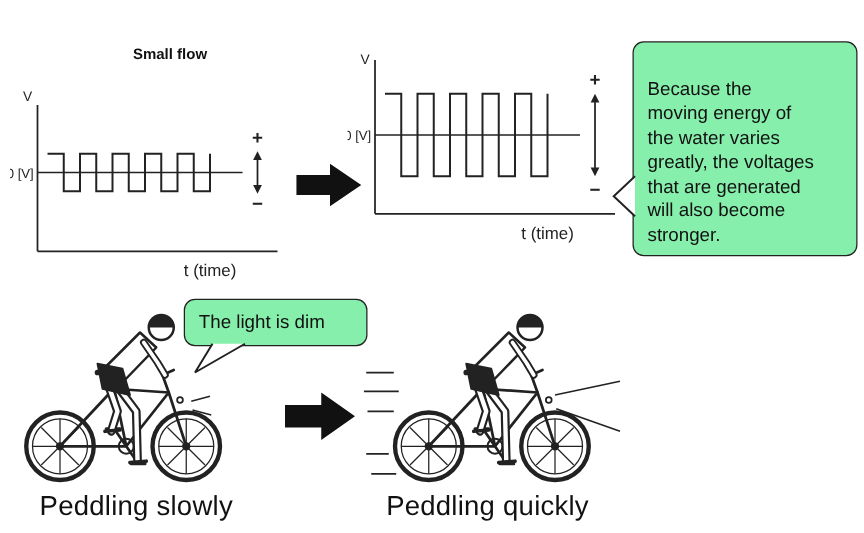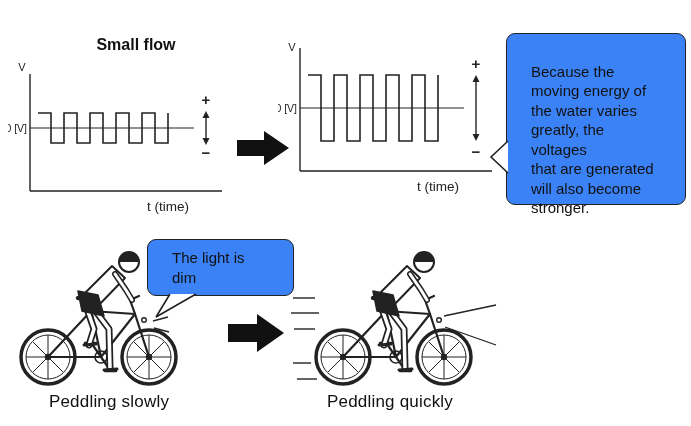--- a/index.html
+++ b/index.html
@@ -2,28 +2,28 @@
 <html><head>
 <meta charset="utf-8">
 <style>
   html,body{margin:0;padding:0;background:#fff;}
   .canvas{
     position:relative;width:691px;height:426px;background:#fff;overflow:hidden;
     font-family:"Liberation Sans",sans-serif;color:#111;
   }
   .abs{position:absolute;}
   .graph{position:absolute;}
-  .graph-title{font-size:16px;font-weight:bold;text-align:center;width:180px;margin:0 0 2px 0;}
+  .graph-title{font-size:12px;font-weight:bold;text-align:center;width:180px;margin:0 0 16px 0;}
   .bubble{
-    position:absolute;background:#3b82f6;border:1.6px solid #222;border-radius:9px;
-    font-size:15px;line-height:1.3;padding:8px 24px;box-sizing:border-box;z-index:5;
+    position:absolute;background:#86efac;border:1.6px solid #222;border-radius:9px;
+    font-size:15px;line-height:1.3;padding:8px 11px;box-sizing:border-box;z-index:5;
   }
   .bubble .tail{position:absolute;overflow:visible;z-index:6;}
   .pre{white-space:pre-line;}
-  .caption{position:absolute;font-size:17px;letter-spacing:.2px;}
+  .caption{position:absolute;font-size:22px;letter-spacing:.2px;}
   svg{display:block;}
 </style>
 </head>
 <body>
 
 <div class="canvas">
 
   <div class="graph" style="left:8px;top:36px;width:235px;">
     <div class="graph-title" style="margin-left:38px;">Small flow</div>
     <svg width="235" height="160">

